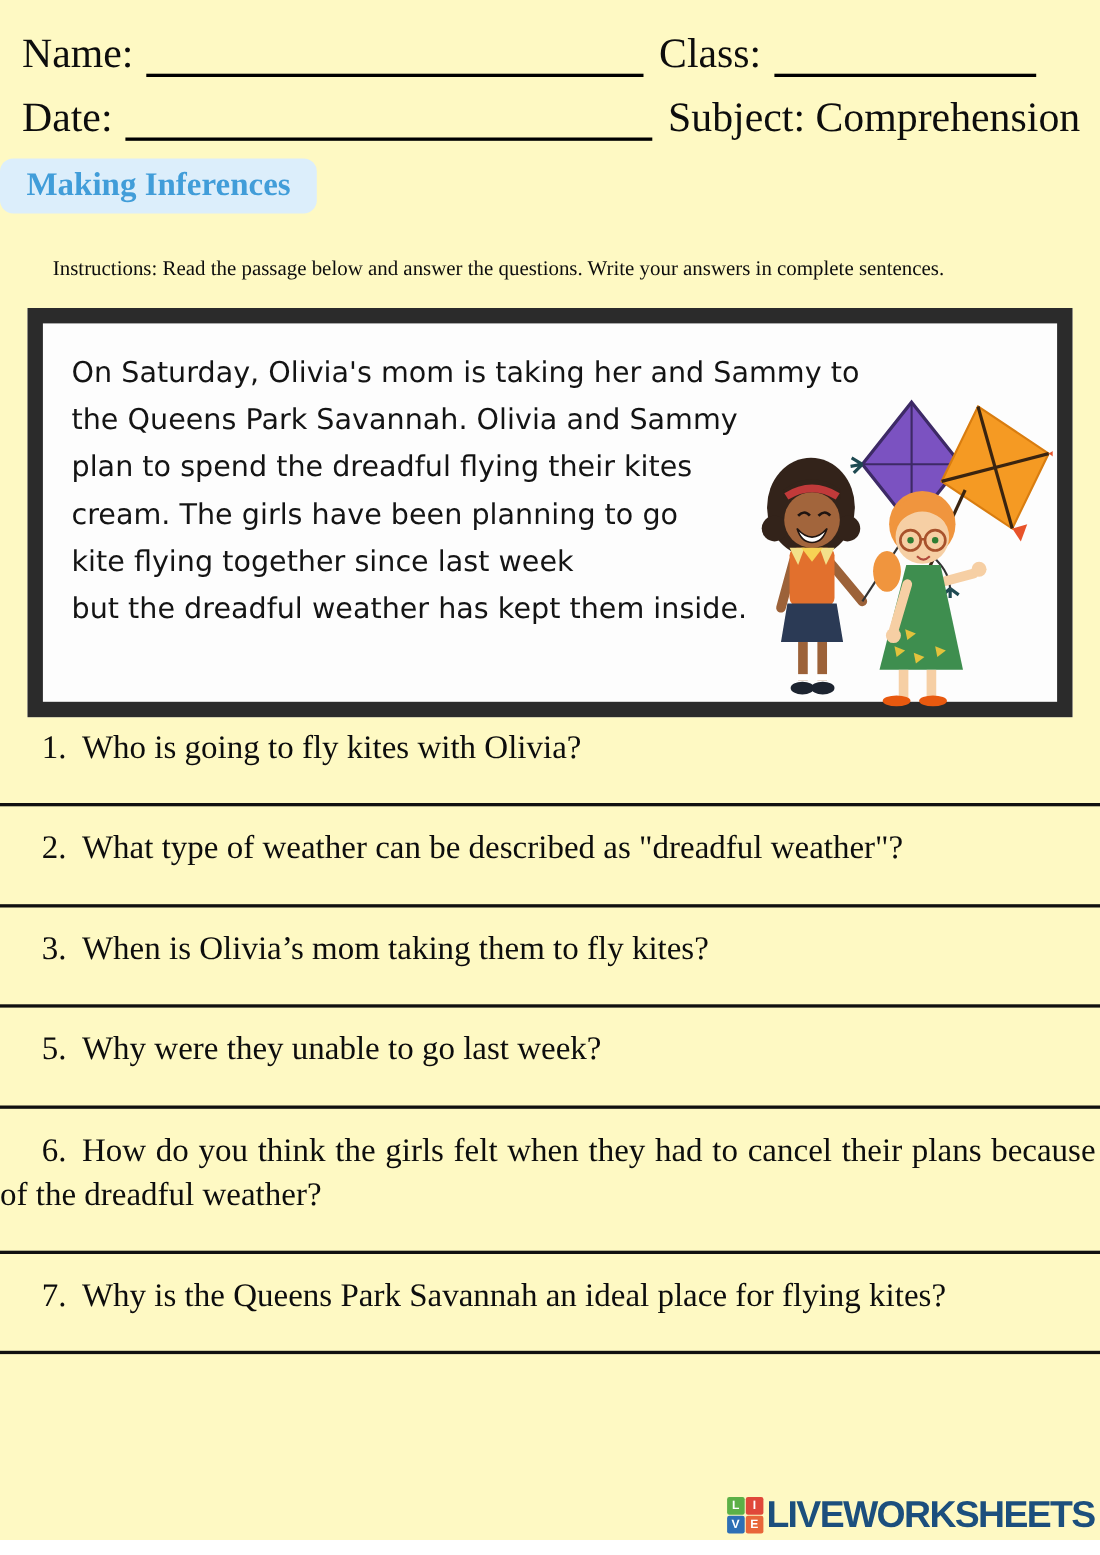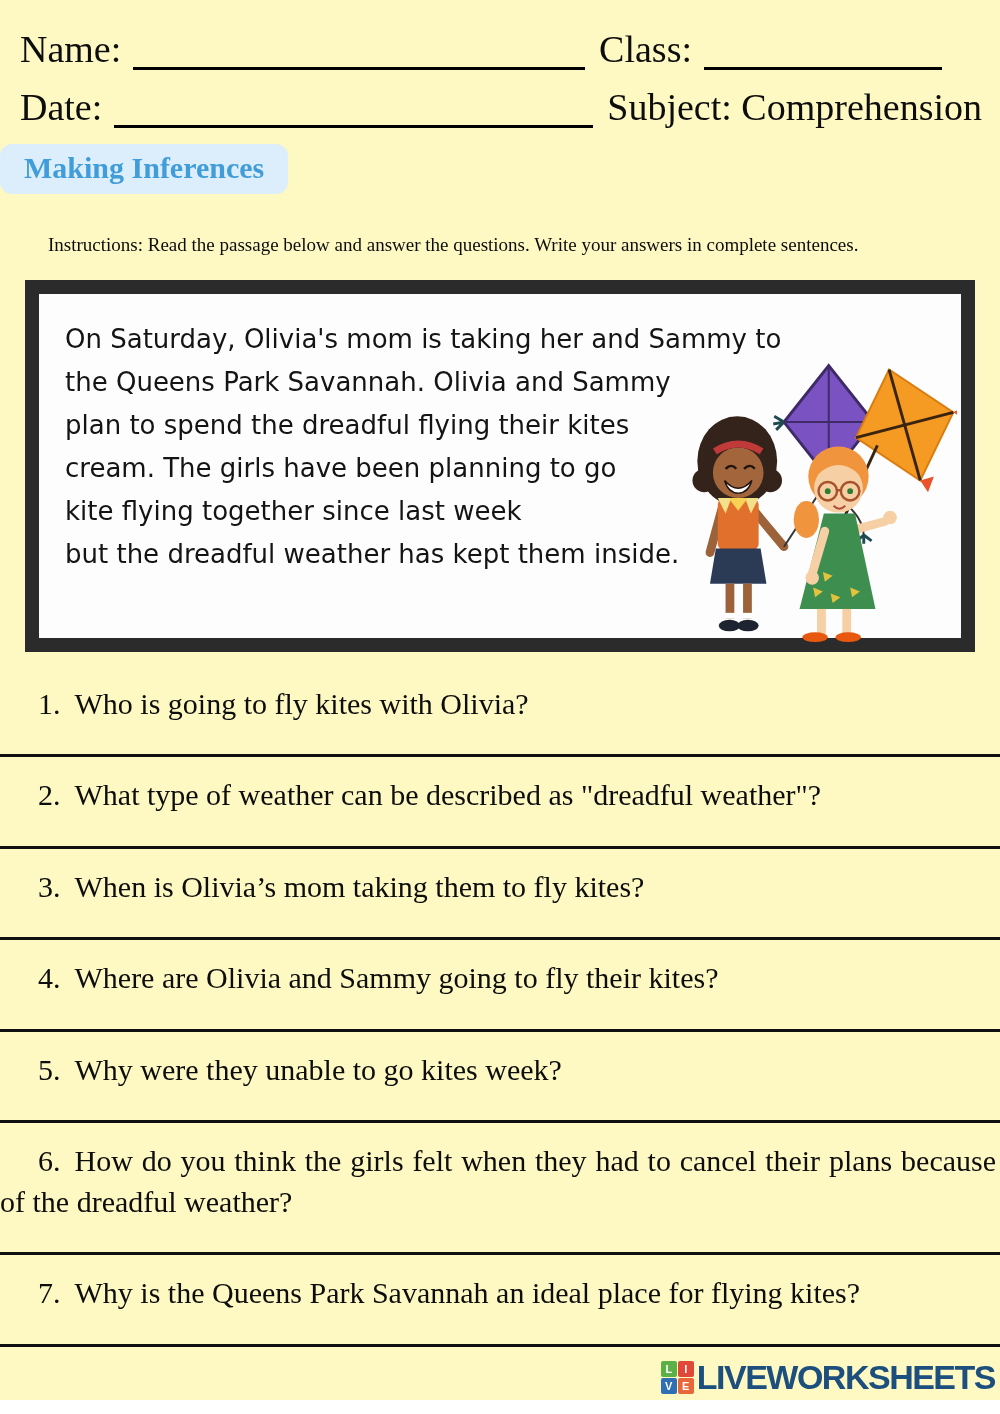--- a/index.html
+++ b/index.html
@@ -41,21 +41,21 @@
   }
   .passage-line {
     font-family:"DejaVu Sans", sans-serif; font-size:26px; line-height:43px;
     color:#141414; white-space:nowrap;
   }
   .illustration {
     position:absolute; right:4px; top:58px; width:276px; height:292px;
   }
 
   
-  .questions { margin-top:32px; }
+  .questions { margin-top:8px; }
   .qblock { margin-bottom:18px; }
   .qtext {
     font-size:30px; line-height:1.35; text-indent:38px; margin-right:12px;
   }
   .qtext.justify { text-align:justify; margin-right:4px; }
   .qnum { margin-right:14px; }
   .answer-line { border-top:3px solid #101010; margin-top:30px; height:0; }
 
   
   .footer-logo {
@@ -193,27 +193,23 @@
     <div class="qblock">
       <p class="qtext"><span class="qnum">2.</span><span>What type of weather can be described as "dreadful weather"?</span></p>
       <div class="answer-line"></div>
     </div>
 
     <div class="qblock">
       <p class="qtext"><span class="qnum">3.</span><span>When is Olivia’s mom taking them to fly kites?</span></p>
       <div class="answer-line"></div>
     </div>
 
-    <div class="qblock">
-      <p class="qtext"><span class="qnum">4.</span><span>Where are Olivia and Sammy going to fly their kites?</span></p>
-      <div class="answer-line"></div>
-    </div>
-
-    <div class="qblock">
-      <p class="qtext"><span class="qnum">5.</span><span>Why were they unable to go kites week?</span></p>
+
+    <div class="qblock">
+      <p class="qtext"><span class="qnum">5.</span><span>Why were they unable to go last week?</span></p>
       <div class="answer-line"></div>
     </div>
 
     <div class="qblock">
       <p class="qtext justify"><span class="qnum">6.</span><span>How do you think the girls felt when they had to cancel their plans because of the dreadful weather?</span></p>
       <div class="answer-line"></div>
     </div>
 
     <div class="qblock">
       <p class="qtext"><span class="qnum">7.</span><span>Why is the Queens Park Savannah an ideal place for flying kites?</span></p>

